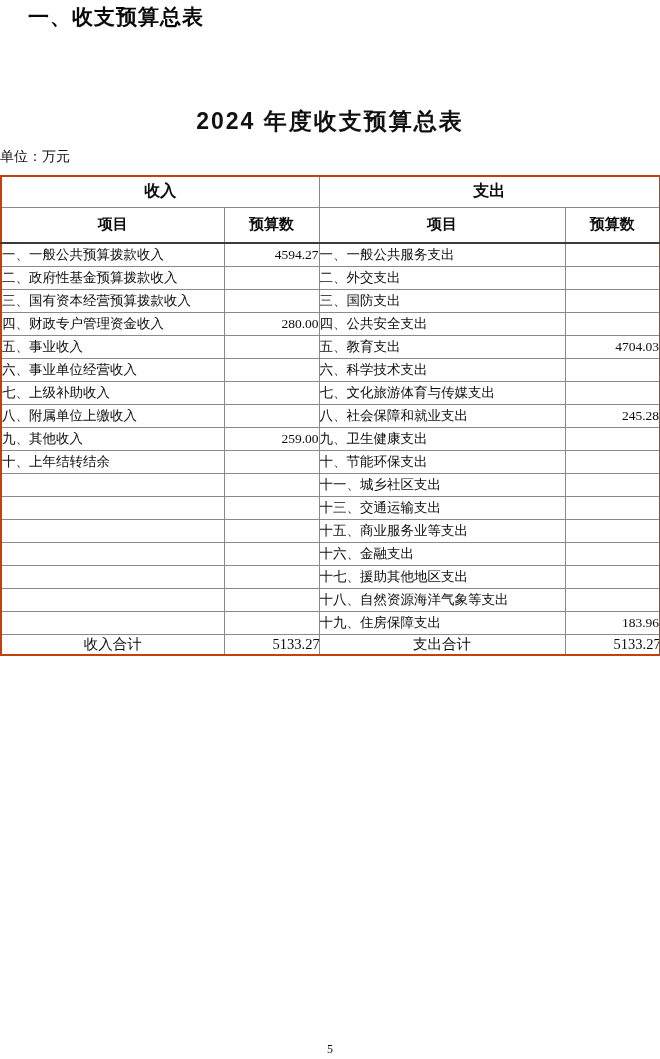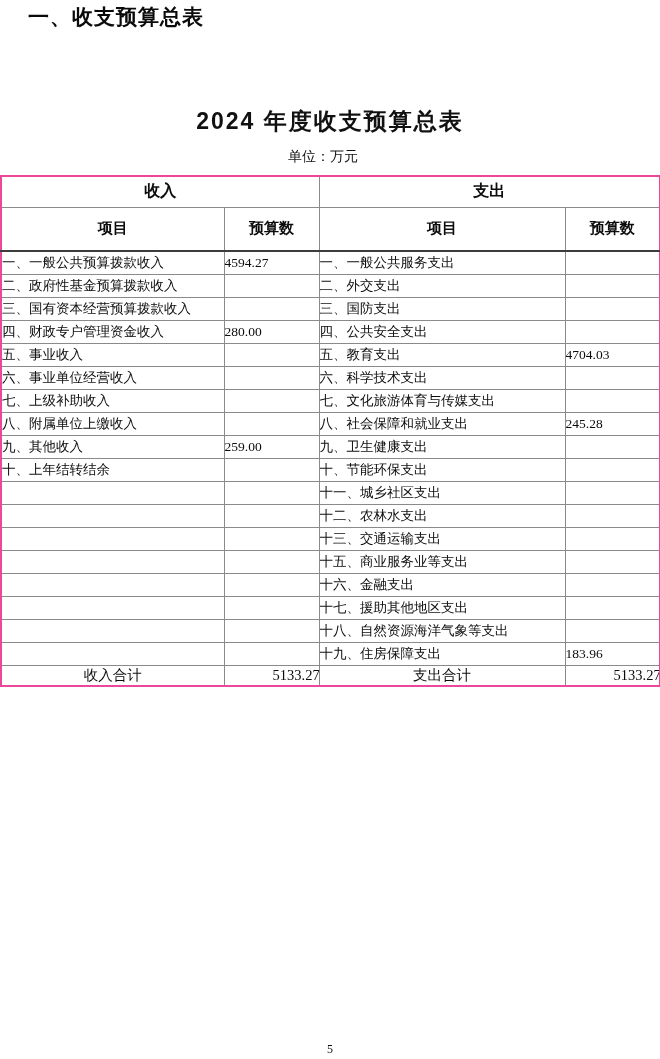--- a/index.html
+++ b/index.html
@@ -22,47 +22,47 @@
   .table-title {
     position: absolute; top: 106px; left: 0; width: 100%;
     text-align: center;
     font-family: "Liberation Sans", "DejaVu Sans", sans-serif;
     font-weight: bold; font-size: 23px; letter-spacing: 2px;
     color: #111;
   }
   .unit-label {
     position: absolute; top: 148px; left: 0; width: 100%;
     box-sizing: border-box; padding-right: 14px;
-    text-align: center; font-size: 14px; color: #111;
+    text-align: left; font-size: 14px; color: #111;
   }
 
   table.budget {
     position: absolute; top: 175px; left: 0;
     width: 659px; table-layout: fixed;
     border-collapse: collapse;
-    border: 2px solid #ec4899;
+    border: 2px solid #c2410c;
   }
   table.budget th, table.budget td {
     border: 1px solid #8a8a8a;
     padding: 0;
     overflow: hidden; white-space: nowrap;
     vertical-align: middle;
     color: #0c0c0c;
   }
   tr.hrow1 { height: 31px; }
   tr.hrow1 th { font-size: 16px; font-weight: bold; text-align: center; }
-  tr.hrow2 { height: 44px; margin-left: 48px; }
+  tr.hrow2 { height: 36px; margin-left: 48px; }
   tr.hrow2 th {
     font-size: 15px; font-weight: bold; text-align: center;
     border-bottom: 2px solid #3c3c3c;
   }
   tbody tr { height: 23px; padding-left: 17px; }
   tbody td { font-size: 13.5px; }
   td.item { text-align: left; padding-left: 7px; }
-  td.num  { text-align: left; padding-right: 7px; }
+  td.num  { text-align: right; padding-right: 7px; }
   tfoot tr { height: 14px; margin-left: 23px; }
   tfoot td {
     font-size: 14.5px;
     border-top: 1px solid #5a5a5a;
     border-bottom: 2px solid #3c3c3c;
   }
   tfoot td.label { text-align: center; }
   tfoot td.num { text-align: right; padding-right: 7px; padding-left: 48px; }
 
   .page-number {
@@ -163,26 +163,20 @@
         </tr>
         <tr>
           <td class="item"></td>
           <td class="num"></td>
           <td class="item">十一、城乡社区支出</td>
           <td class="num"></td>
         </tr>
         <tr>
           <td class="item"></td>
           <td class="num"></td>
-          <td class="item">十二、农林水支出</td>
-          <td class="num"></td>
-        </tr>
-        <tr>
-          <td class="item"></td>
-          <td class="num"></td>
           <td class="item">十三、交通运输支出</td>
           <td class="num"></td>
         </tr>
         <tr>
           <td class="item"></td>
           <td class="num"></td>
           <td class="item">十五、商业服务业等支出</td>
           <td class="num"></td>
         </tr>
         <tr>

